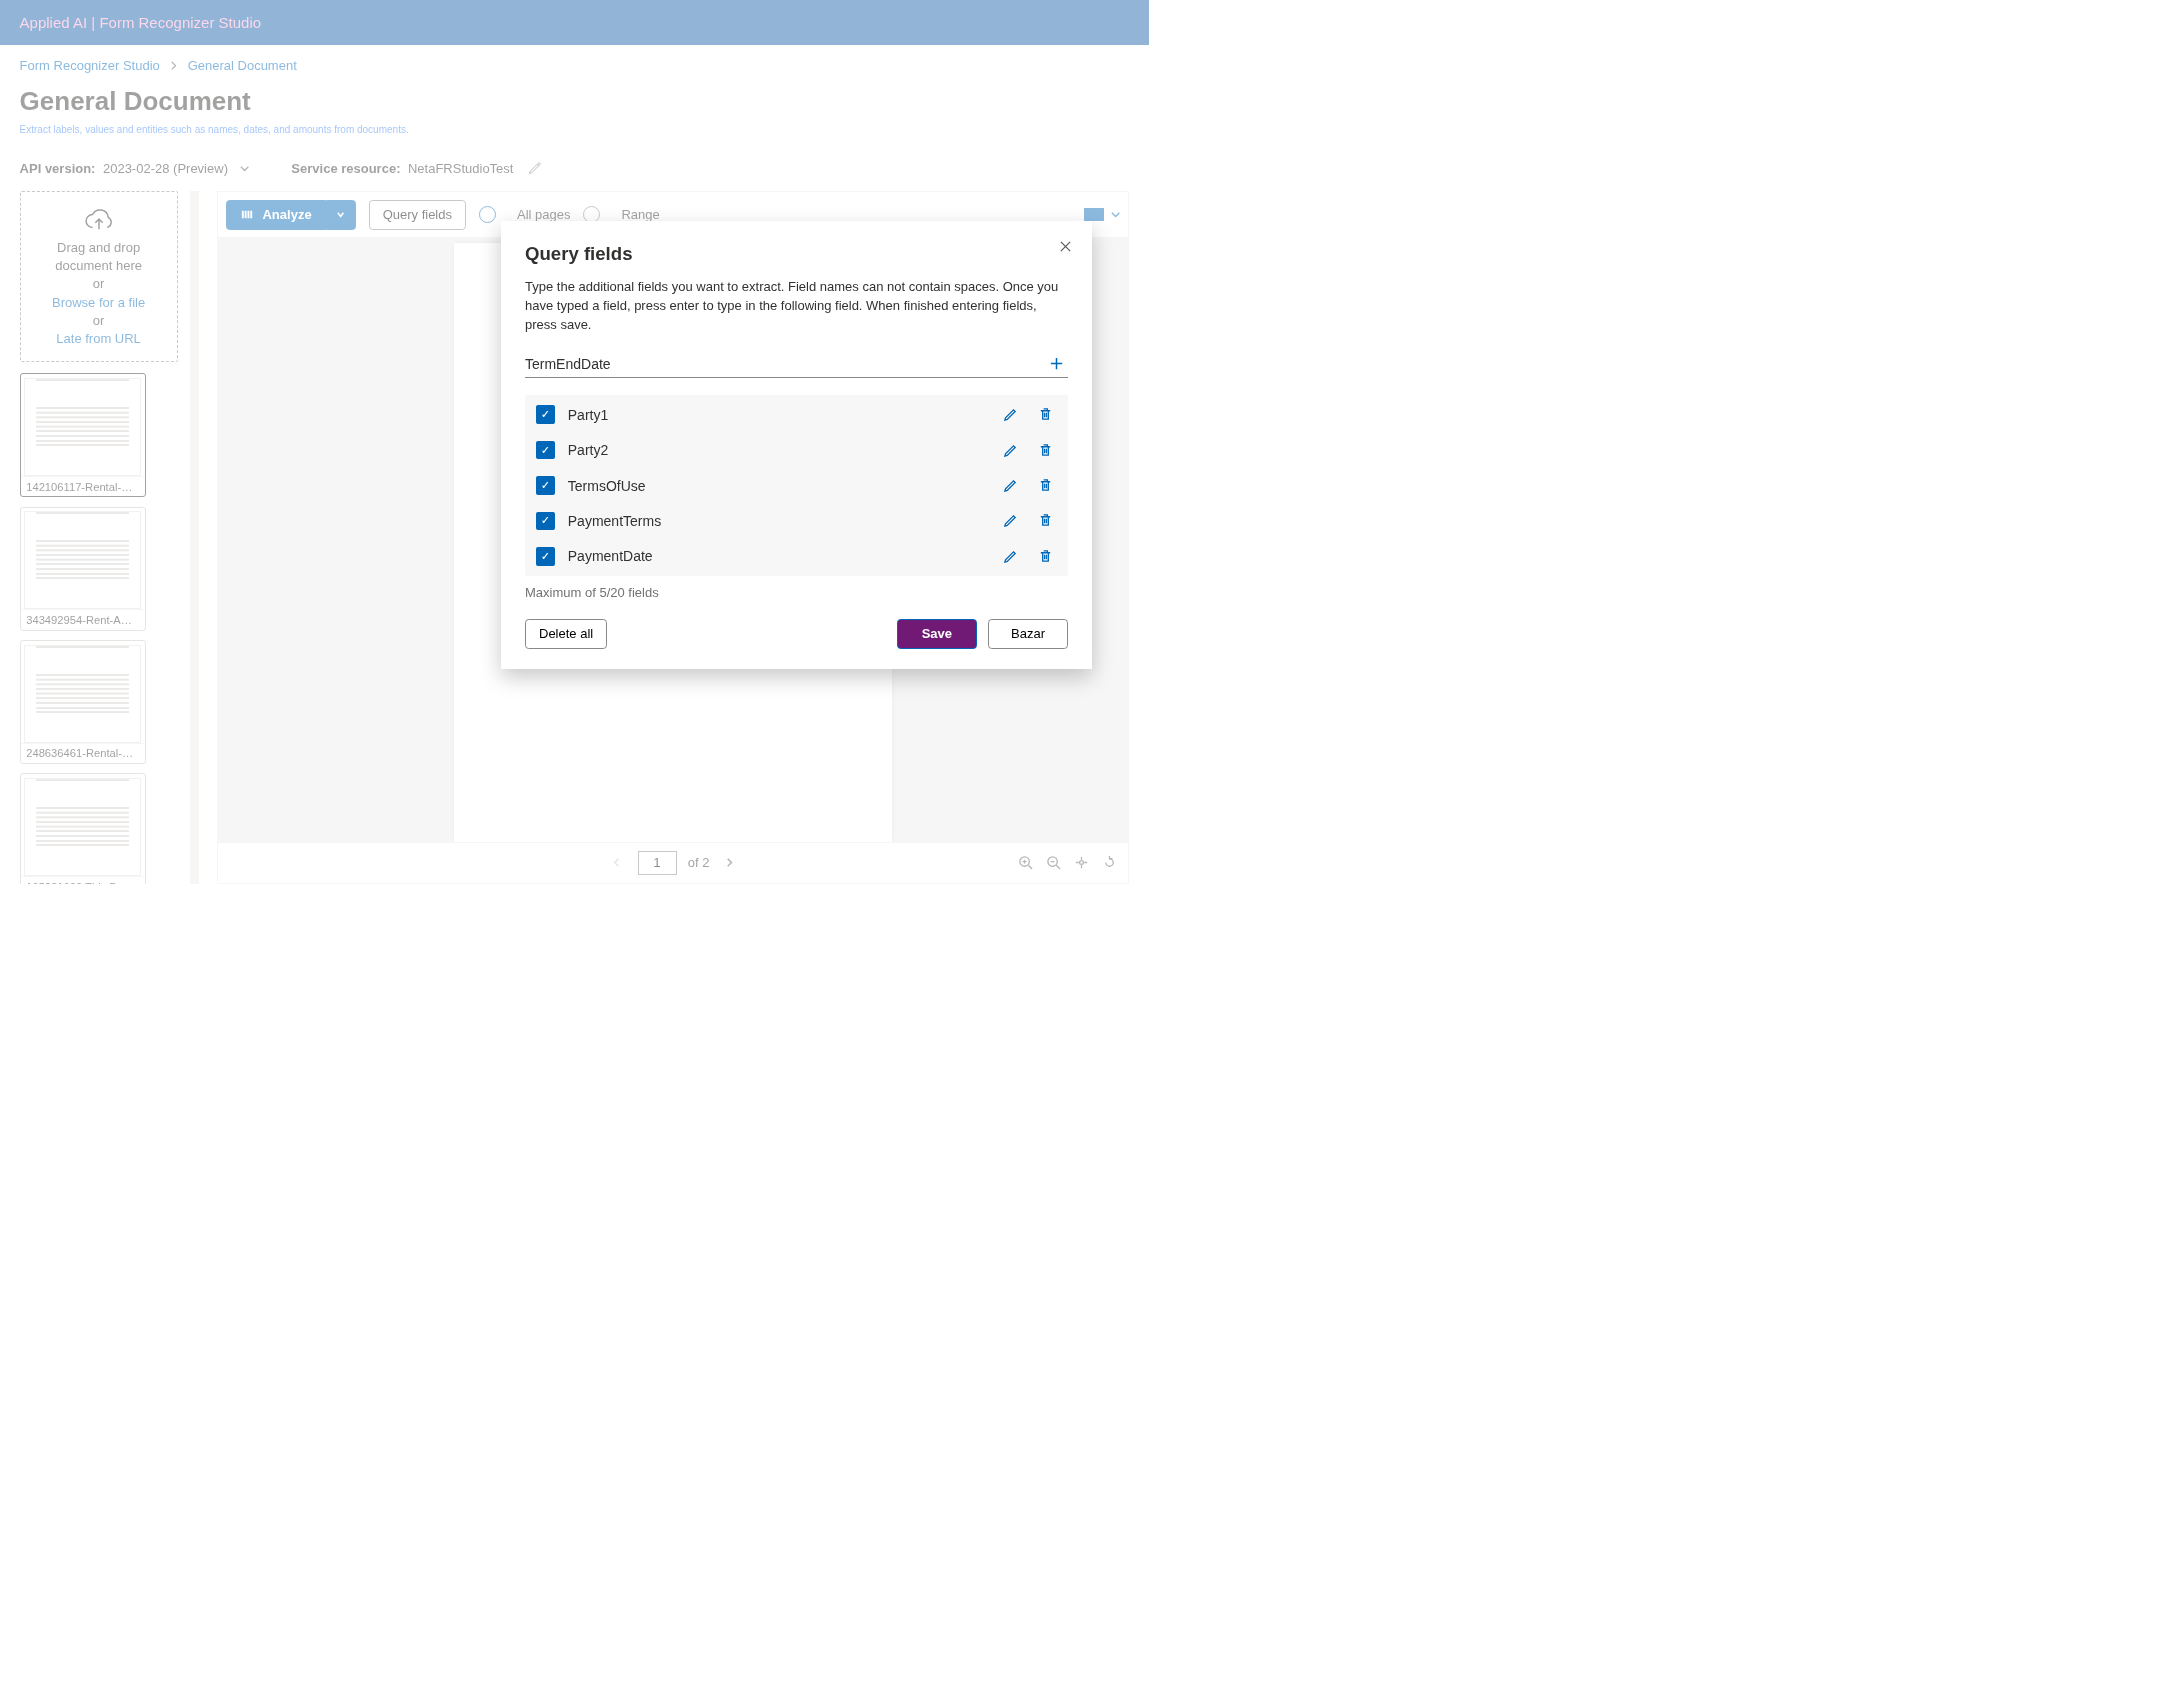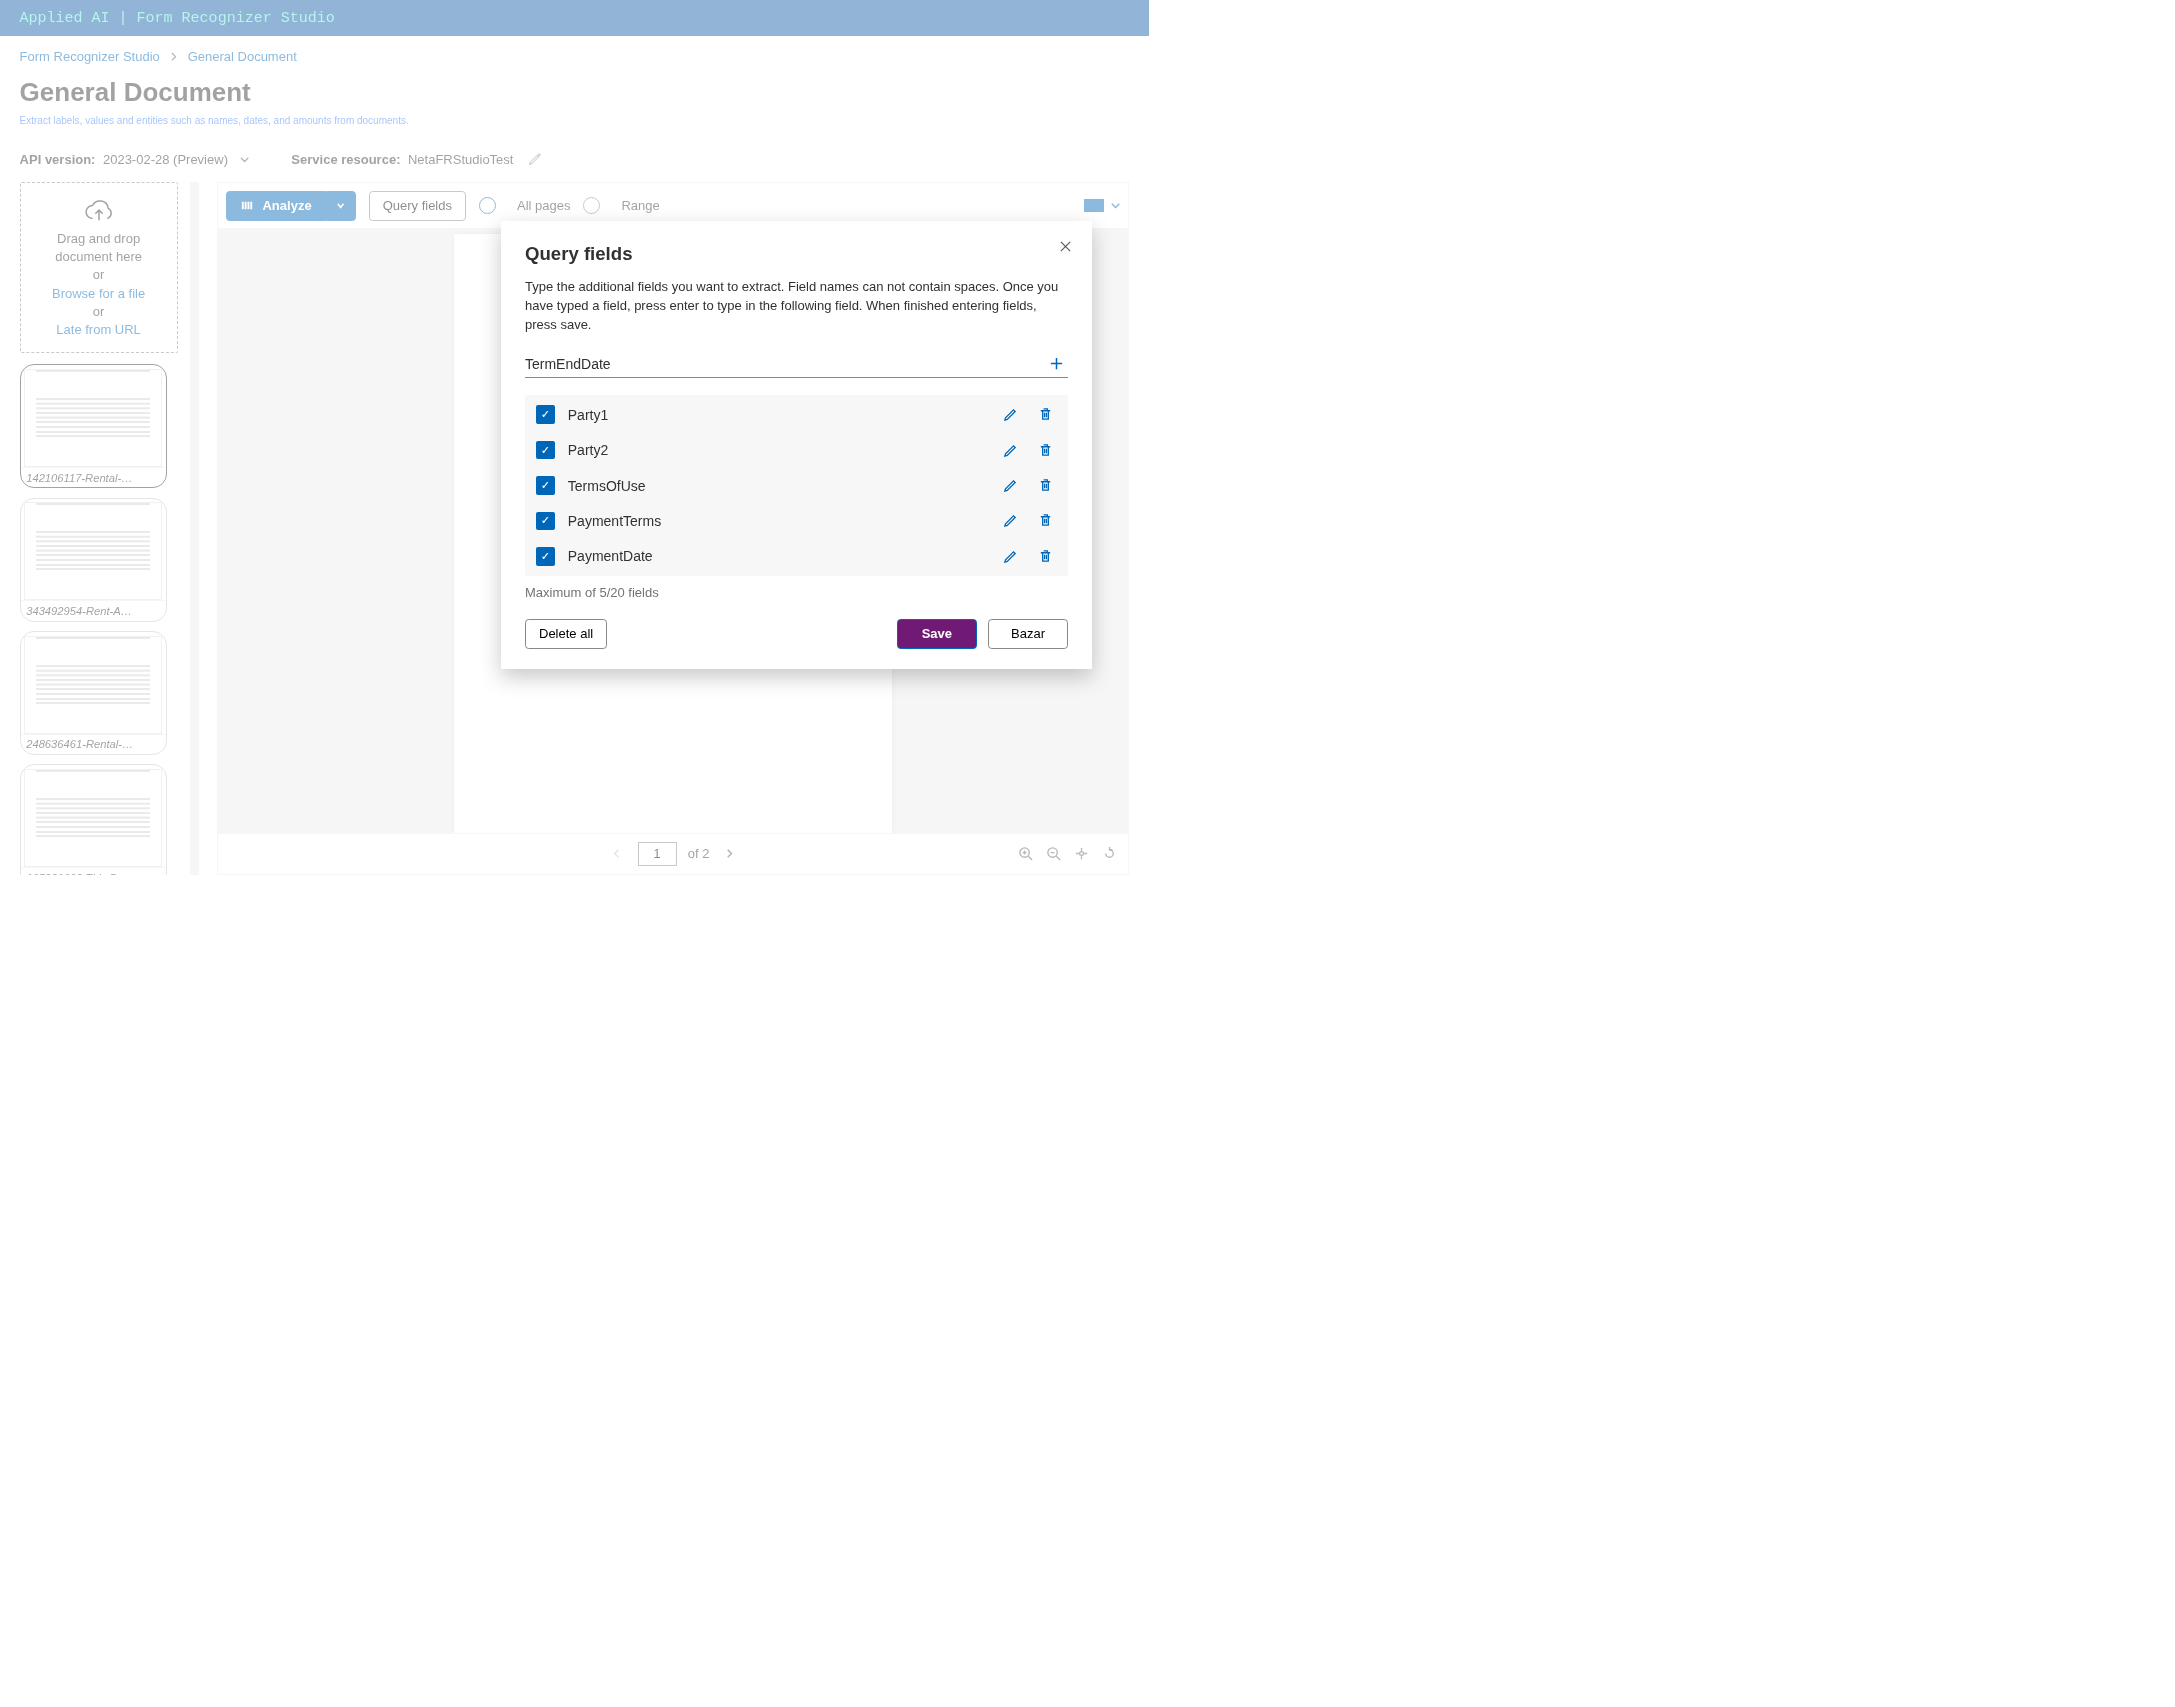--- a/index.html
+++ b/index.html
@@ -14,27 +14,26 @@
     position: relative;
   }
 
   
   .header-bar {
     background: #0b5cab;
     background: #0f5298;
     background: #0b5a9d;
     background: #0b5cab;
     background: #0e5aa7;
-    height: 36px;
+    height: 45px;
     display: flex;
     align-items: center;
     padding: 0 19.6px;
-    color: #5eead4;
+    color: #f9a8d4;
     font-size: 15px;
-    font-family: Liberation Mono, monospace;
   }
   .header-bar { background:#0b5cab; }
   .header-bar { background:#0e5aa7; }
   .header-bar { background:#0b5ba5; }
   .header-bar span { font-weight:400; }
 
   .breadcrumb {
     display:flex; align-items:center;
     padding: 13px 19.6px 0;
     font-size:13px;
@@ -79,21 +78,21 @@
     padding: 17px 7.5px 13px;
     text-align:center;
     font-size:13px;
     color:#323130;
   }
   .dropzone .cloud-icon { font-size:26px; color:#323130; margin-bottom:5.6px;}
   .dropzone .link { color:#0067b8; cursor:pointer; }
   .dropzone div { line-height:1.4; }
 
   .thumbs { display:flex; flex-direction:column; gap:9.3px; overflow:hidden; }
-  .thumb { border:0.9px solid #c8c6c4; border-radius:14px; width:147px;font-style:italic; }
+  .thumb { border:0.9px solid #c8c6c4; border-radius:3px; width:126px; }
   .thumb.selected { border:1.9px solid #323130; }
   .thumb .pg {
     height:98px;
     margin:3.7px 3.7px 0 3.7px;
     background:#fff;
     border:0.9px solid #e1dfdd;
     position:relative;
     overflow:hidden;
   }
   .thumb .pg::before, .thumb .pg::after {

